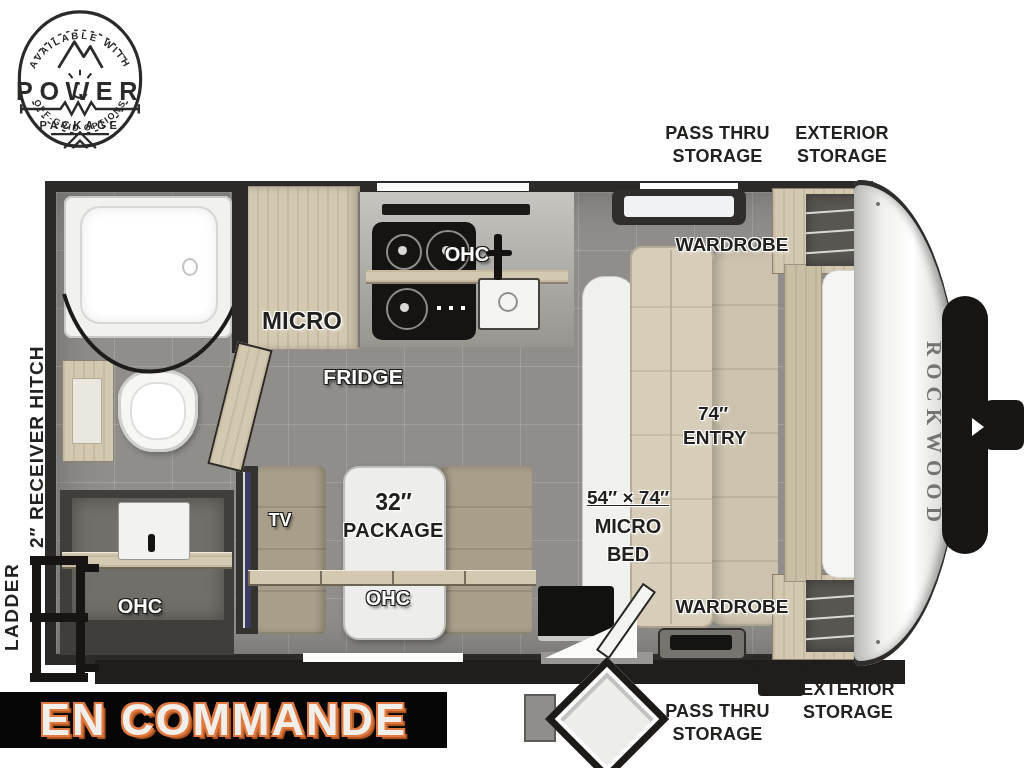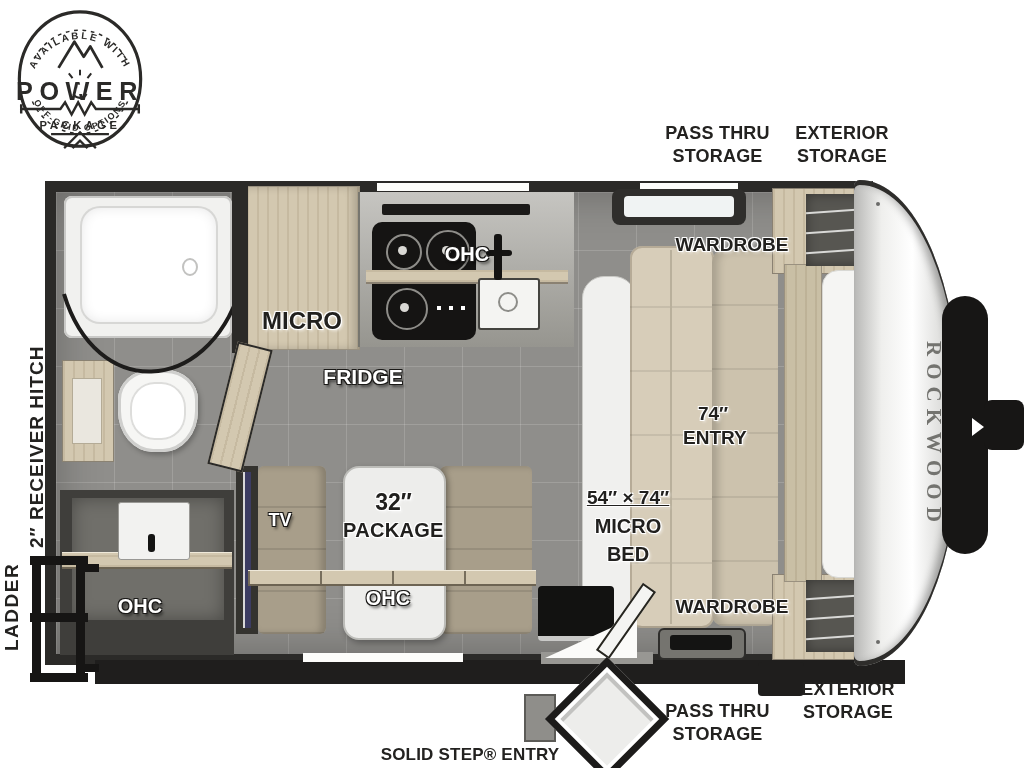--- a/index.html
+++ b/index.html
@@ -237,21 +237,23 @@
     <div class="abs" style="left:0;top:0;width:58px;height:9px;background:#161514;"></div>
     <div class="abs" style="left:0;top:57px;width:58px;height:9px;background:#161514;"></div>
     <div class="abs" style="left:0;top:117px;width:58px;height:9px;background:#161514;"></div>
     <div class="abs" style="left:55px;top:8px;width:14px;height:8px;background:#161514;"></div>
     <div class="abs" style="left:55px;top:108px;width:14px;height:8px;background:#161514;"></div>
   </div>
 
   <div class="abs" style="left:524px;top:694px;width:28px;height:44px;background:#8f8e8a;border:2px solid #5c5b57;z-index:8;"></div>
   <div class="abs" style="left:563px;top:675px;width:74px;height:74px;background:#ededeb;border:7px solid #1c1b1a;transform:rotate(45deg);z-index:8;box-shadow:inset 0 0 0 4px #ffffff, inset 8px 8px 0 rgba(0,0,0,.18);"></div>
 
-  <div class="lbl lbl-ext" style="left:378px;top:744px;width:184px;font-size:17px;z-index:9;">SOLID STEP® ENTRY</div>
+  <div class="banner">
+    <span>EN COMMANDE</span>
+  </div>
   <div class="lbl lbl-ext" style="left:655px;top:700px;width:125px;z-index:7;">
     <div>PASS THRU</div>
     <div>STORAGE</div>
   </div>
   <div class="lbl lbl-ext" style="left:793px;top:678px;width:110px;z-index:7;">
     <div>EXTERIOR</div>
     <div>STORAGE</div>
   </div>
 
 </div>

